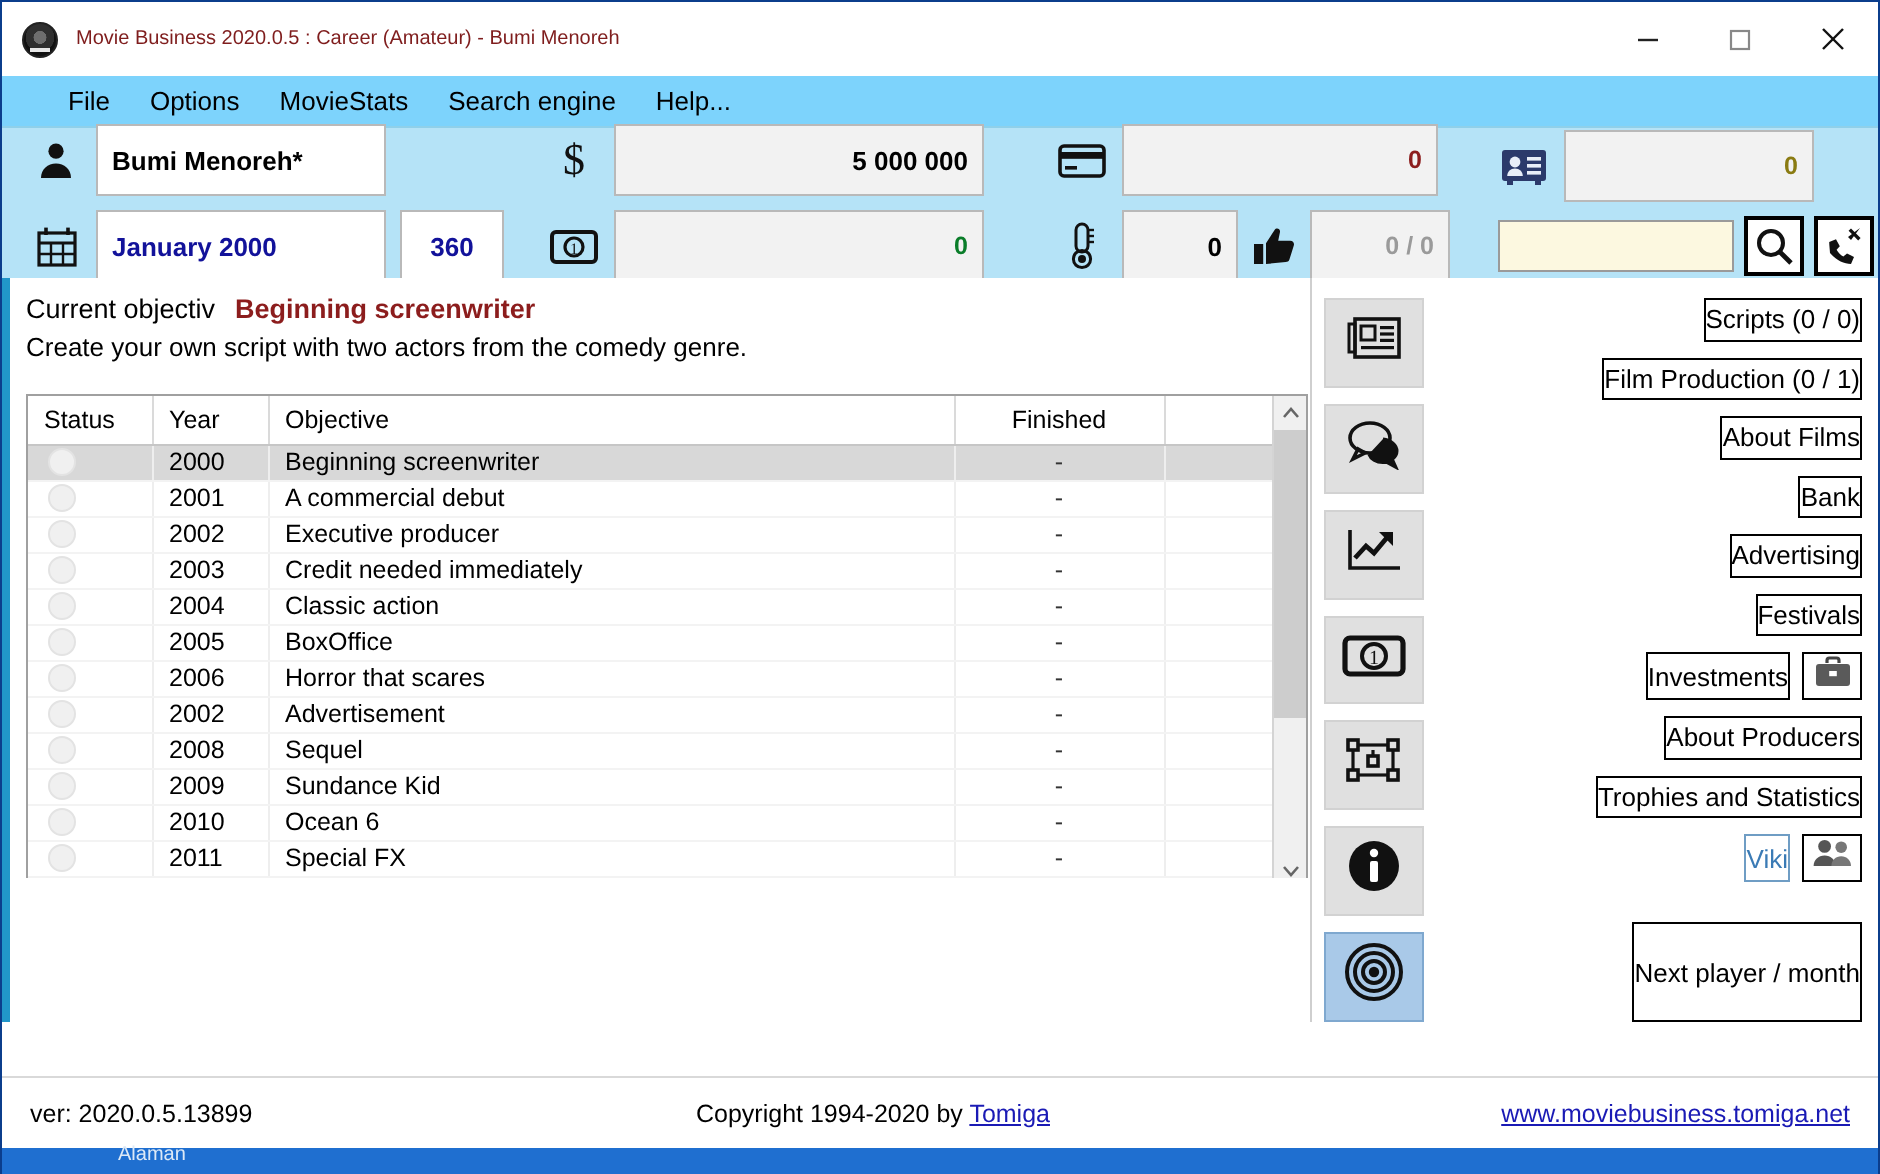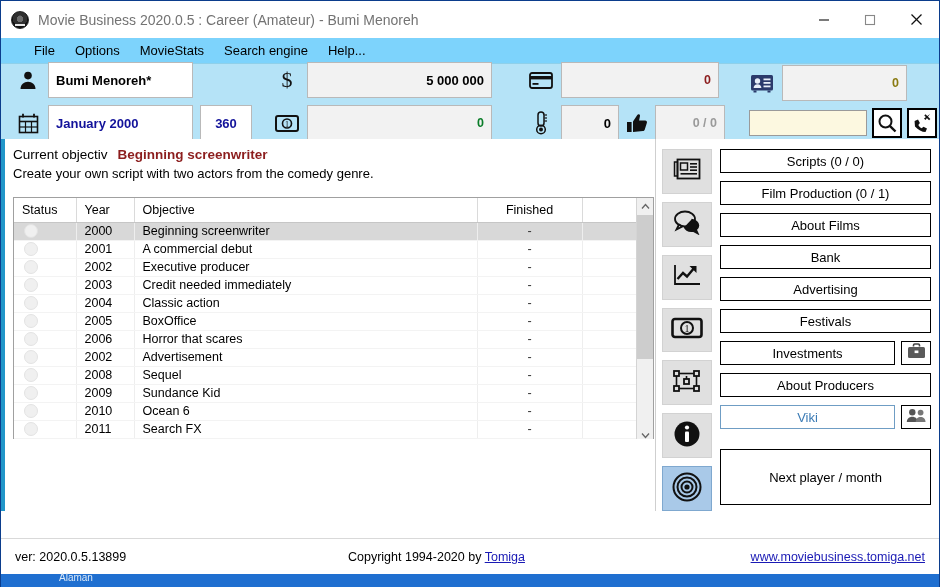--- a/index.html
+++ b/index.html
@@ -30,21 +30,21 @@
     background: radial-gradient(circle at 50% 42%, #6d6d6d 0 26%, #2f2f2f 27% 58%, #111 59% 100%);
     border: 1px solid #222;
     position: relative;
   }
   .app-icon::after {
     content: ""; position: absolute; left: 3px; right: 3px; bottom: 2px;
     height: 2px; background: #e8e8e8;
   }
   .title-text {
     margin-left: 9px;
-    font-size: 14px; color: #737373;
+    font-size: 10px; color: #7f1d1d;
     white-space: nowrap;
   }
   .win-controls { margin-left: auto; display: flex; height: 37px; }
   .win-btn {
     width: 46px; height: 37px;
     display: flex; align-items: center; justify-content: center;
     background: #ffffff;
   }
   .win-btn svg { display: block; }
 
@@ -219,21 +219,21 @@
   .icon-btn {
     width: 50px; height: 48px;
     background: #e0e0e0;
     border: 1px solid #d2d2d2;
     display: flex; align-items: center; justify-content: center;
   }
   .icon-btn.active {
     background: #a9c9e8;
     border: 1px solid #7fa8cf;
   }
-  .btncol { display: flex; flex-direction: column; gap: 8px; padding-top: 2px; flex: 1; }
+  .btncol { display: flex; flex-direction: column; gap: 8px; padding-top: 2px; flex: 1; align-items: flex-end; }
   .btn {
     height: 24px;
     border: 1px solid #000;
     background: #ffffff;
     display: flex; align-items: center; justify-content: center;
     font-size: 13px; color: #000;
   }
   .btn.tall { height: 56px; margin-top: 12px; }
   .btn.viki {
     border: 1px solid #6f9dc4;
@@ -574,21 +574,21 @@
                   <td>2010</td>
                   <td>Ocean 6</td>
                   <td class="c-finished">-</td>
                   <td></td>
                 </tr>
                 <tr>
                   <td>
                     <div class="status-dot"></div>
                   </td>
                   <td>2011</td>
-                  <td>Search FX</td>
+                  <td>Special FX</td>
                   <td class="c-finished">-</td>
                   <td></td>
                 </tr>
                 <tr>
                   <td>
                     <div class="status-dot"></div>
                   </td>
                   <td>2012</td>
                   <td>Revolution in the industry</td>
                   <td class="c-finished">-</td>
@@ -712,20 +712,21 @@
             <span>
             <svg width="19" height="16" viewBox="0 0 19 16">
               <path d="M6.5 3.5V2.2c0-.7.5-1.2 1.2-1.2h3.6c.7 0 1.2.5 1.2 1.2v1.3" fill="none" stroke="#444" stroke-width="1.6"></path>
               <rect x="1" y="4" width="17" height="11" rx="1.5" fill="#5a5a5a"></rect>
               <rect x="7.6" y="7.5" width="3.8" height="2.6" fill="#fff"></rect>
             </svg></span>
           </div>
         </div>
 
         <div class="btn">About Producers</div>
+        <div class="btn">Trophies and Statistics</div>
 
         <div class="btn-row">
           <div class="btn viki">Viki</div>
           <div class="mini-btn">
             <span>
             <svg width="20" height="15" viewBox="0 0 20 15">
               <circle cx="6.3" cy="4.2" r="3.2" fill="#555"></circle>
               <path d="M0.8 14c0-3.2 2.4-5.3 5.5-5.3s5.5 2.1 5.5 5.3z" fill="#555"></path>
               <circle cx="14.6" cy="4.6" r="2.9" fill="#777"></circle>
               <path d="M9.7 14c0-2.9 2.2-4.9 4.9-4.9s4.9 2 4.9 4.9z" fill="#777"></path>

